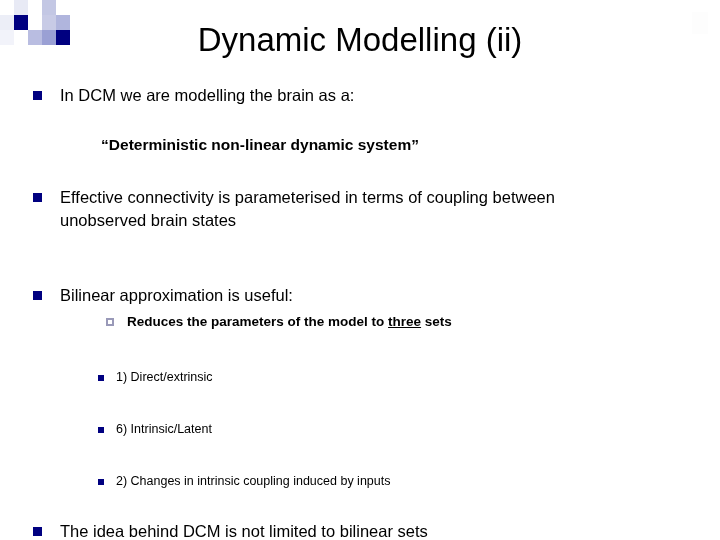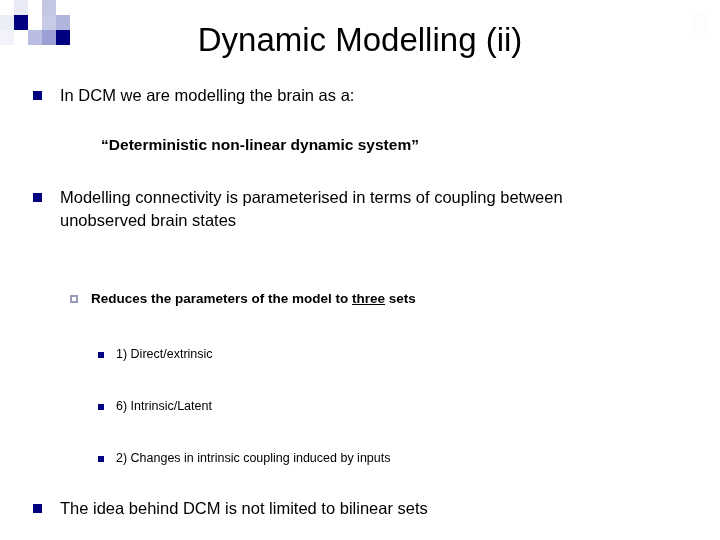--- a/index.html
+++ b/index.html
@@ -82,21 +82,21 @@
   .quote-line {
     text-align: center;
     font-size: 15.5px;
     font-weight: bold;
     line-height: 22px;
     padding-right: 60px;
   }
 
   
   .lvl2 {
-    padding-left: 70px;
+    padding-left: 106px;
   }
   .lvl2 .marker {
     flex: 0 0 auto;
     width: 8px;
     height: 8px;
     border: 2px solid #9999b8;
     background: #ffffff;
     box-sizing: border-box;
     margin-top: 6px;
     margin-right: 13px;
@@ -180,26 +180,30 @@
   </div>
 
   <div class="spacer-xl"></div>
 
   <div class="quote-line">“Deterministic non-linear dynamic system”</div>
 
   <div class="spacer-lg"></div>
 
   <div class="bullet-row lvl1">
     <span class="marker"></span>
-    <span class="txt">Modelling connectivity is parameterised in terms of coupling between unobserved brain states</span>
+    <span class="txt">Effective connectivity is parameterised in terms of coupling between unobserved brain states</span>
   </div>
 
   <div class="spacer-lg"></div>
   <div class="spacer-md"></div>
 
+  <div class="bullet-row lvl1">
+    <span class="marker"></span>
+    <span class="txt">Bilinear approximation is useful:</span>
+  </div>
 
   <div class="spacer-sm"></div>
 
   <div class="bullet-row lvl2">
     <span class="marker"></span>
     <span class="txt"><span>Reduces the parameters of the model to </span><span class="u-bold-underline">three</span><span> sets</span></span>
   </div>
 
   <div class="spacer-xs"></div>
 

